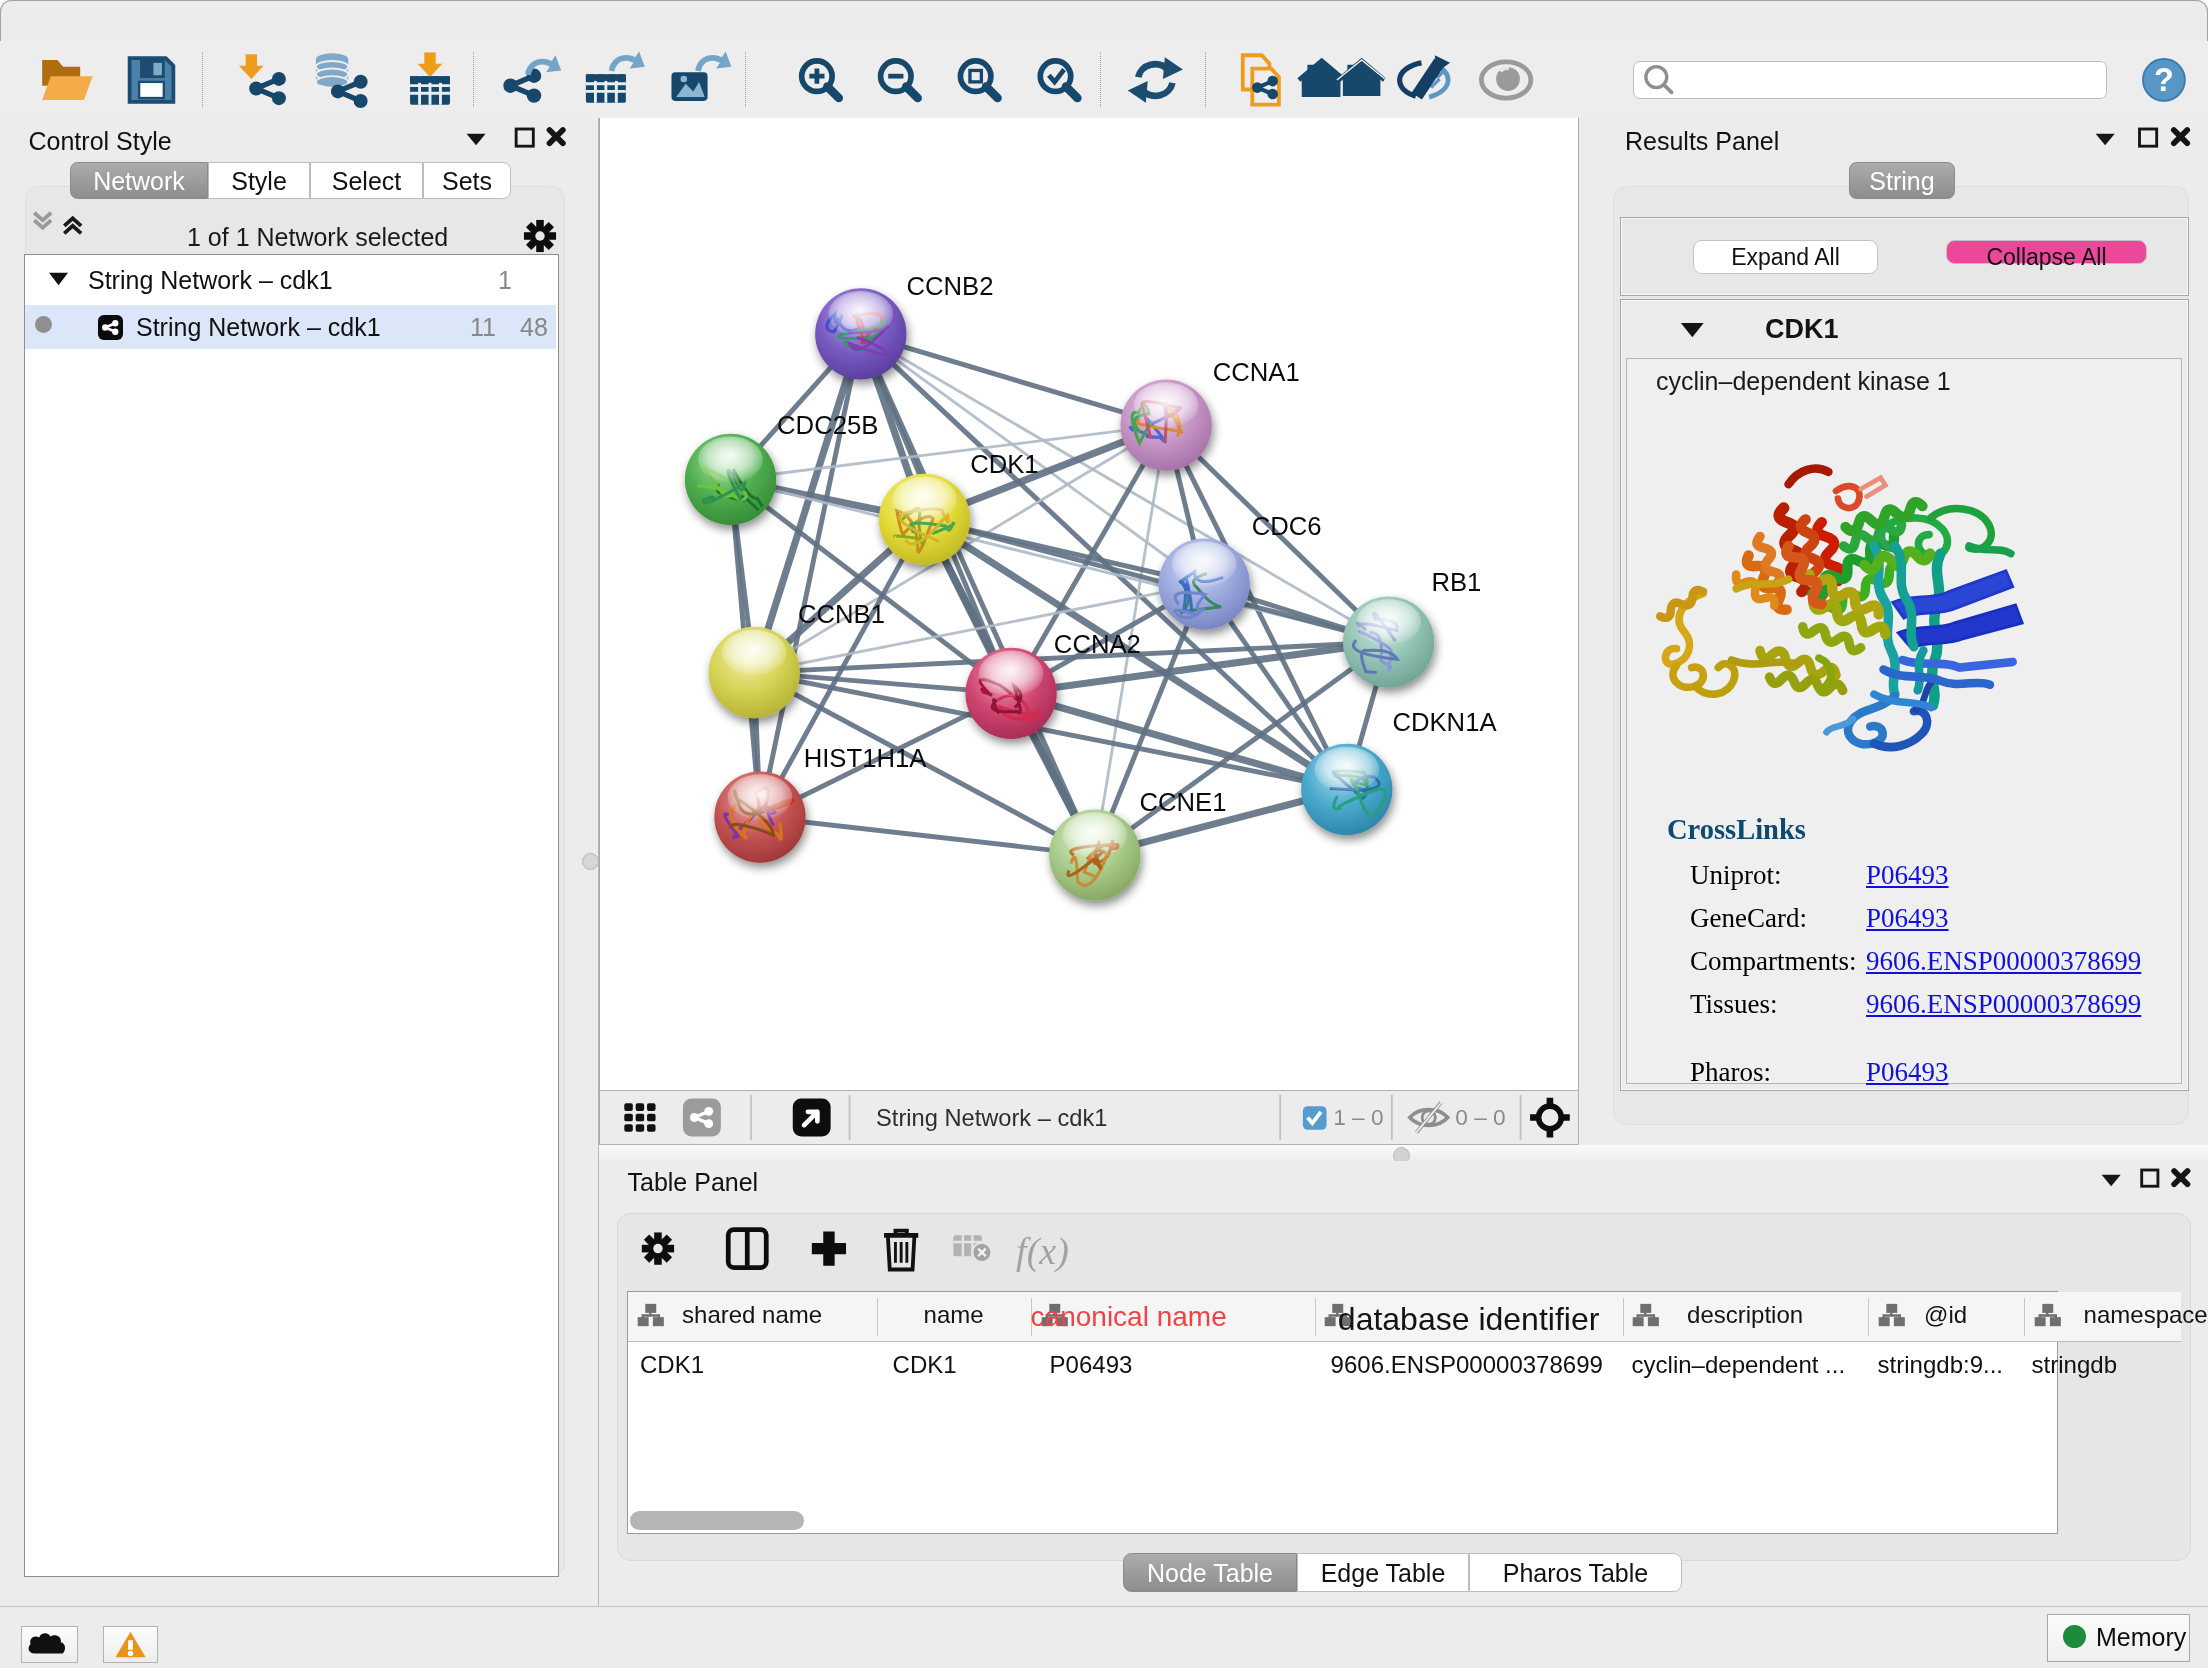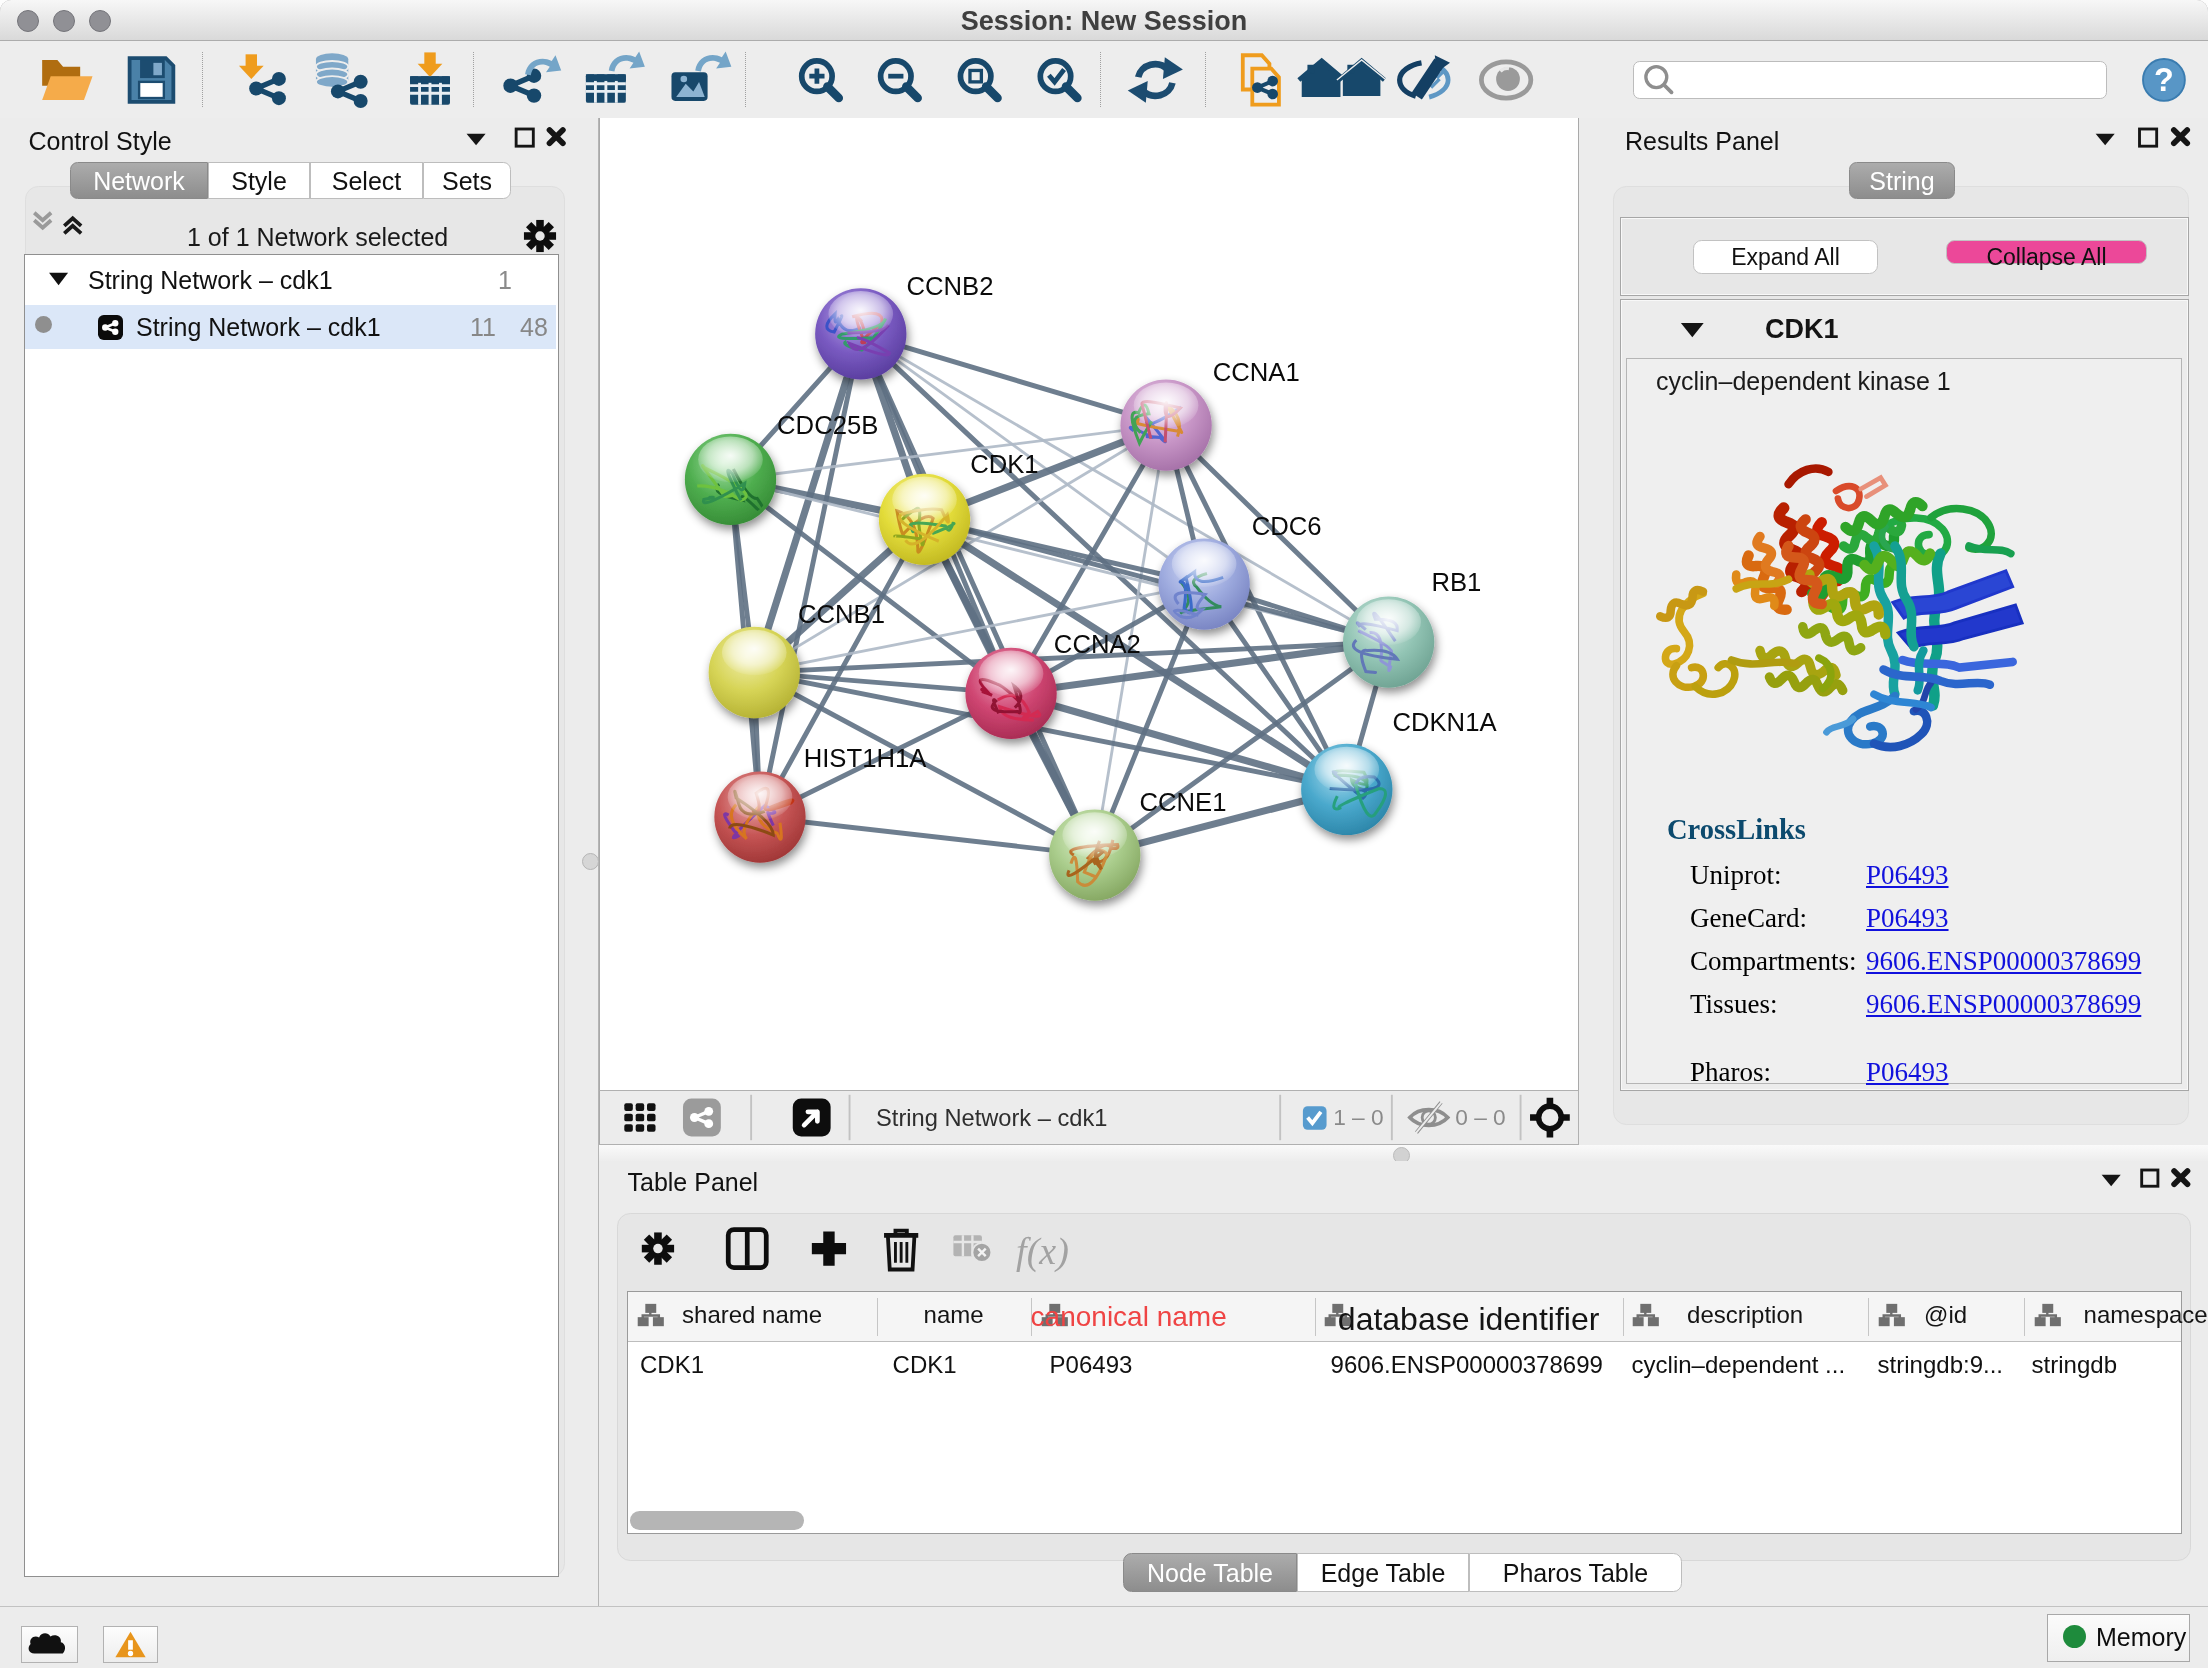--- a/index.html
+++ b/index.html
@@ -14,26 +14,20 @@
 #searchbox{position:absolute;left:1633px;top:20px;width:474px;height:38px;background:#fff;border:1.9px solid #bcbcbc;border-radius:6.7px;box-sizing:border-box;}
 .hdr{font-size:25px;color:#111;}
 .seg{position:absolute;box-sizing:border-box;font-size:25px;text-align:center;background:#fff;border:1px solid #bdbdbd;color:#111;}
 .seggrey{background:linear-gradient(#acacac,#8d8d8d);color:#fff;border-color:#8a8a8a;}
 .etched{border:1px solid #a6a6a6;box-shadow:inset 0 0 0 1px #f8f8f8;}
 a.lnk{color:#1111dd;text-decoration:underline;}
 </style>
 </head>
 <body>
 <div id="win">
-<div id="titlebar">
-<div class="tl" style="left:17px;"></div>
-<div class="tl" style="left:53px;"></div>
-<div class="tl" style="left:89px;"></div>
-<div id="title">Session: New Session</div>
-</div>
 <div id="toolbar">
 <div class="tsep" style="left:202px;"></div>
 <div class="tsep" style="left:473px;"></div>
 <div class="tsep" style="left:745px;"></div>
 <div class="tsep" style="left:1100px;"></div>
 <div class="tsep" style="left:1205px;"></div>
 <div id="searchbox"></div>
 <svg width="2208" height="77" style="position:absolute;left:0;top:0;" viewBox="0 0 2322 81">
 <defs>
 <g id="shareg">
@@ -697,21 +691,21 @@
 </g>
 <g transform="translate(342,14)" opacity="0.55">
 <rect x="0" y="0" width="30" height="22" rx="2" fill="#8a8a8a"></rect>
 <path d="M0,7 h30 M10,0 v22 M20,0 v22" stroke="#e6e6e6" stroke-width="2.5"></path>
 <circle cx="30" cy="18" r="10" fill="#6f6f6f" stroke="#e6e6e6" stroke-width="2"></circle>
 <path d="M26,14 L34,22 M34,14 L26,22" stroke="#fff" stroke-width="2.5"></path>
 </g>
 <text x="408" y="44" font-size="40" font-style="italic" fill="#a2a2a2" font-family="Liberation Serif">f(x)</text>
 </svg>
 
-<div class="abs" style="left:27.6px;top:130px;width:1555px;height:243px;background:#fff;border:1px solid #9a9a9a;box-sizing:border-box;">
+<div class="abs" style="left:27.6px;top:130px;width:1431px;height:243px;background:#fff;border:1px solid #9a9a9a;box-sizing:border-box;">
   <div class="abs" style="left:0;top:0;width:1553px;height:49px;background:#f5f5f5;border-bottom:1px solid #bdbdbd;"></div>
   <svg class="abs" style="left:9.5px;top:11.4px;" width="28.5" height="25" viewBox="0 0 30 26">
           <g stroke="#6f6f6f" stroke-width="2.5" fill="#6f6f6f">
             <rect x="10" y="2" width="9" height="7"></rect>
             <rect x="2" y="16" width="9" height="7"></rect>
             <rect x="18" y="16" width="9" height="7"></rect>
             <path d="M14,9 L14,13 M6,16 L6,13 L23,13 L23,16" fill="none"></path>
           </g>
         </svg>
 <div class="abs" style="left:0px;top:8.6px;width:249px;text-align:center;font-size:24px;color:#141414;">shared name</div>

